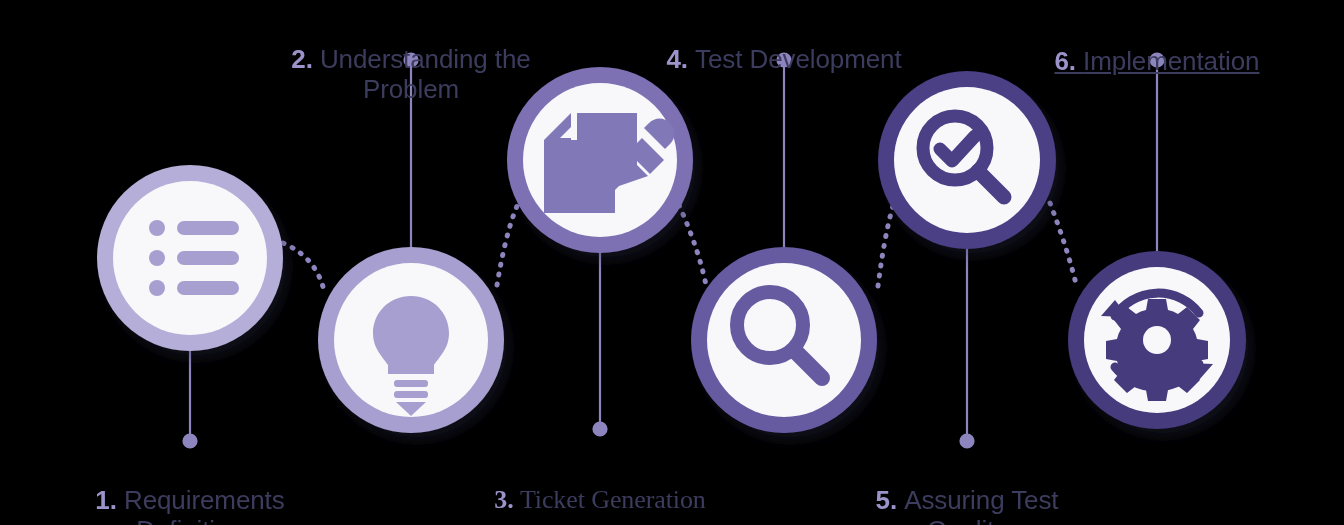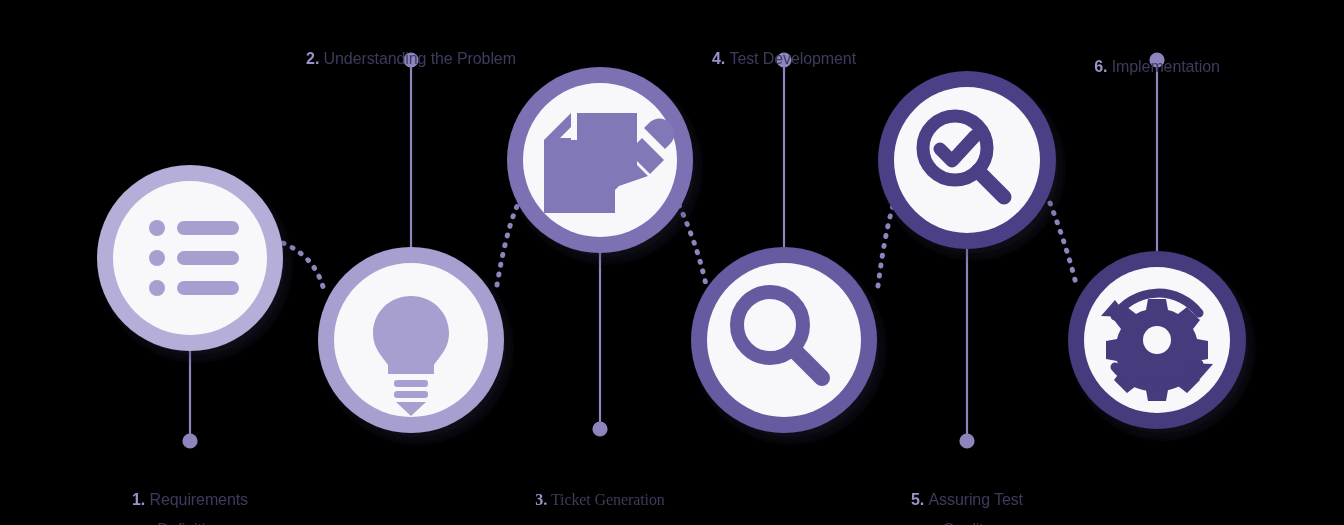--- a/index.html
+++ b/index.html
@@ -20,21 +20,21 @@
   #svg-layer {
     position: absolute;
     left: 0;
     top: 0;
     width: 1344px;
     height: 525px;
   }
   .label {
     position: absolute;
     color: #3c3c5e;
-    font-size: 16px;
+    font-size: 26px;
     font-weight: 500;
     line-height: 30px;
     letter-spacing: -0.1px;
     white-space: pre-line;
     text-align: center;
   }
   .label .num {
     color: #9b93c9;
     font-weight: 700;
   }
@@ -174,17 +174,17 @@
 
   <div class="label" style="left:654px; top:14px; width:260px;">
     <span class="num">4. </span><span class="txt">Test Development</span>
   </div>
 
   <div class="label" style="left:837px; top:455px; width:260px;">
     <span class="num">5. </span><span class="txt">Assuring Test
 Quality</span>
   </div>
 
-  <div class="label" style="left:1027px; top:22px; width:260px;">
+  <div class="label" style="left:1027px; top:16px; width:260px;text-decoration:underline;">
     <span class="num">6. </span><span class="txt">Implementation</span>
   </div>
 
 </div>
 
 </body></html>

